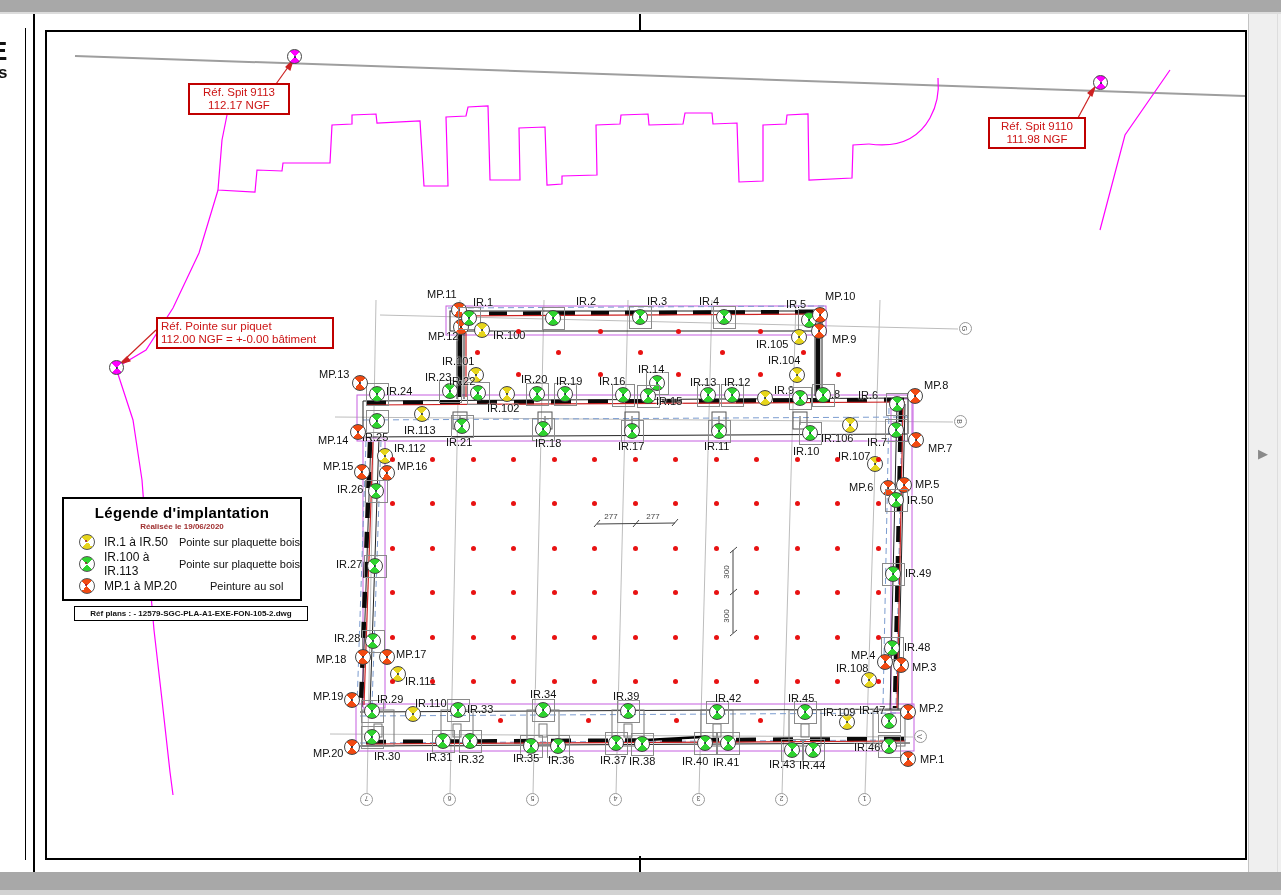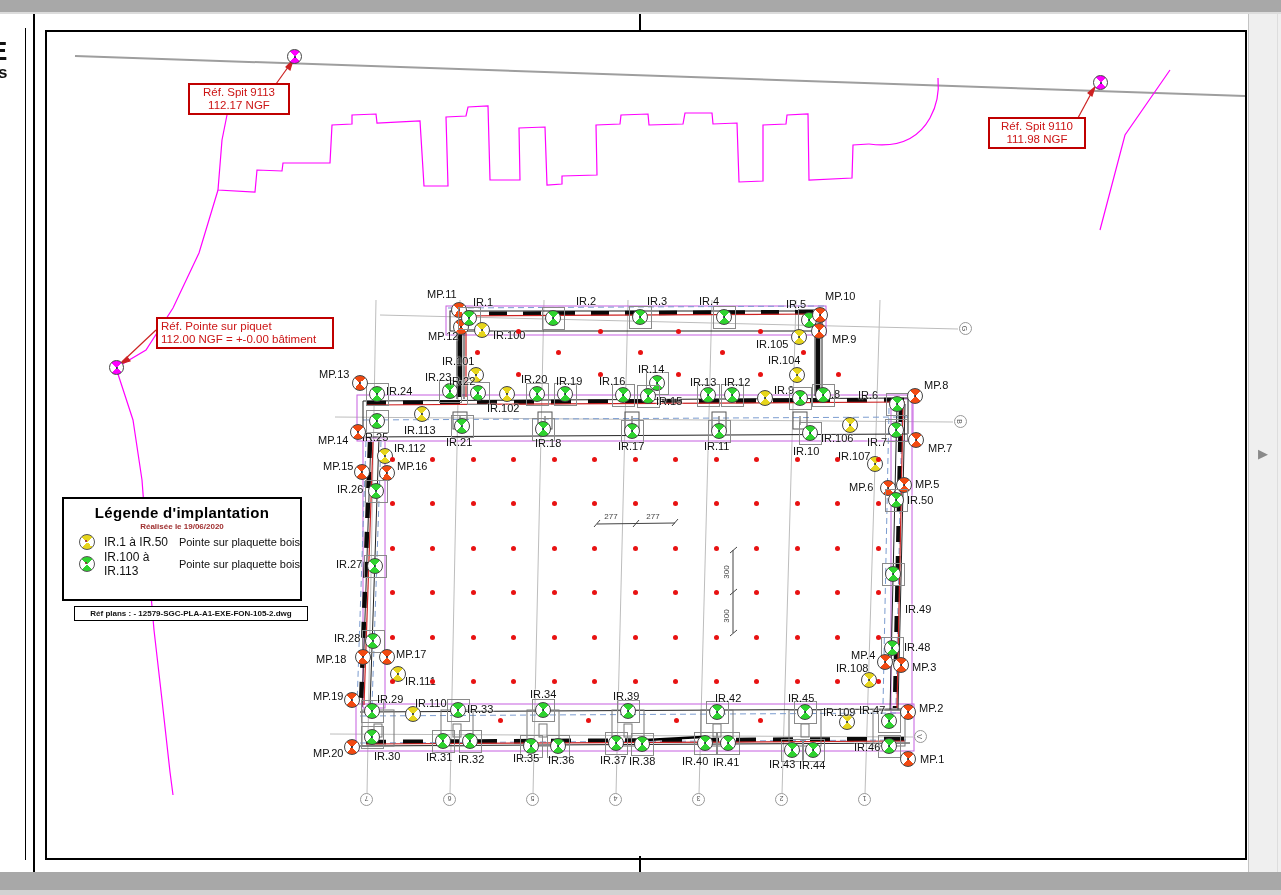--- a/index.html
+++ b/index.html
@@ -291,21 +291,21 @@
     <div class="mlabel" style="left: 867px; top: 437px;">IR.7</div>
     <div class="pmarker y" style="left: 867px; top: 456px; background: conic-gradient(from 45deg, rgb(255, 255, 255) 0deg, rgb(255, 255, 255) 25%, rgb(230, 213, 29) 0deg, rgb(230, 213, 29) 50%, rgb(255, 255, 255) 0deg, rgb(255, 255, 255) 75%, rgb(230, 213, 29) 0deg, rgb(230, 213, 29) 100%);"></div>
     <div class="mlabel" style="left: 838px; top: 451px;">IR.107</div>
     <div class="pmarker mp" style="left: 880px; top: 480px; background: conic-gradient(from 45deg, rgb(255, 255, 255) 0deg, rgb(255, 255, 255) 25%, rgb(241, 74, 18) 0deg, rgb(241, 74, 18) 50%, rgb(255, 255, 255) 0deg, rgb(255, 255, 255) 75%, rgb(241, 74, 18) 0deg, rgb(241, 74, 18) 100%);"></div>
     <div class="mlabel" style="left: 849px; top: 482px;">MP.6</div>
     <div class="pmarker mp" style="left: 896px; top: 477px; background: conic-gradient(from 45deg, rgb(255, 255, 255) 0deg, rgb(255, 255, 255) 25%, rgb(241, 74, 18) 0deg, rgb(241, 74, 18) 50%, rgb(255, 255, 255) 0deg, rgb(255, 255, 255) 75%, rgb(241, 74, 18) 0deg, rgb(241, 74, 18) 100%);"></div>
     <div class="mlabel" style="left: 915px; top: 479px;">MP.5</div>
     <div class="pmarker g" style="left: 888px; top: 492px; background: conic-gradient(from 45deg, rgb(255, 255, 255) 0deg, rgb(255, 255, 255) 25%, rgb(47, 211, 47) 0deg, rgb(47, 211, 47) 50%, rgb(255, 255, 255) 0deg, rgb(255, 255, 255) 75%, rgb(47, 211, 47) 0deg, rgb(47, 211, 47) 100%);"></div>
     <div class="mlabel" style="left: 907px; top: 495px;">IR.50</div>
     <div class="pmarker g" style="left: 885px; top: 566px; background: conic-gradient(from 45deg, rgb(255, 255, 255) 0deg, rgb(255, 255, 255) 25%, rgb(47, 211, 47) 0deg, rgb(47, 211, 47) 50%, rgb(255, 255, 255) 0deg, rgb(255, 255, 255) 75%, rgb(47, 211, 47) 0deg, rgb(47, 211, 47) 100%);"></div>
-    <div class="mlabel" style="left: 905px; top: 568px; margin-top: 36px;">IR.49</div>
+    <div class="mlabel" style="left: 905px; top: 568px;">IR.49</div>
     <div class="pmarker g" style="left: 884px; top: 640px; background: conic-gradient(from 45deg, rgb(255, 255, 255) 0deg, rgb(255, 255, 255) 25%, rgb(47, 211, 47) 0deg, rgb(47, 211, 47) 50%, rgb(255, 255, 255) 0deg, rgb(255, 255, 255) 75%, rgb(47, 211, 47) 0deg, rgb(47, 211, 47) 100%);"></div>
     <div class="mlabel" style="left: 904px; top: 642px;">IR.48</div>
     <div class="pmarker mp" style="left: 877px; top: 654px; background: conic-gradient(from 45deg, rgb(255, 255, 255) 0deg, rgb(255, 255, 255) 25%, rgb(241, 74, 18) 0deg, rgb(241, 74, 18) 50%, rgb(255, 255, 255) 0deg, rgb(255, 255, 255) 75%, rgb(241, 74, 18) 0deg, rgb(241, 74, 18) 100%);"></div>
     <div class="mlabel" style="left: 851px; top: 650px;">MP.4</div>
     <div class="pmarker mp" style="left: 893px; top: 657px; background: conic-gradient(from 45deg, rgb(255, 255, 255) 0deg, rgb(255, 255, 255) 25%, rgb(241, 74, 18) 0deg, rgb(241, 74, 18) 50%, rgb(255, 255, 255) 0deg, rgb(255, 255, 255) 75%, rgb(241, 74, 18) 0deg, rgb(241, 74, 18) 100%);"></div>
     <div class="mlabel" style="left: 912px; top: 662px;">MP.3</div>
     <div class="pmarker y" style="left: 861px; top: 672px; background: conic-gradient(from 45deg, rgb(255, 255, 255) 0deg, rgb(255, 255, 255) 25%, rgb(230, 213, 29) 0deg, rgb(230, 213, 29) 50%, rgb(255, 255, 255) 0deg, rgb(255, 255, 255) 75%, rgb(230, 213, 29) 0deg, rgb(230, 213, 29) 100%);"></div>
     <div class="mlabel" style="left: 836px; top: 663px;">IR.108</div>
     <div class="pmarker mp" style="left: 352px; top: 375px; background: conic-gradient(from 45deg, rgb(255, 255, 255) 0deg, rgb(255, 255, 255) 25%, rgb(241, 74, 18) 0deg, rgb(241, 74, 18) 50%, rgb(255, 255, 255) 0deg, rgb(255, 255, 255) 75%, rgb(241, 74, 18) 0deg, rgb(241, 74, 18) 100%);"></div>
     <div class="mlabel" style="left: 319px; top: 369px;">MP.13</div>
@@ -506,14 +506,19 @@
   <div class="legend-row">
     <span class="lmark" style="background: conic-gradient(from 45deg, rgb(255, 255, 255) 0deg, rgb(255, 255, 255) 25%, rgb(230, 213, 29) 0deg, rgb(230, 213, 29) 50%, rgb(255, 255, 255) 0deg, rgb(255, 255, 255) 75%, rgb(230, 213, 29) 0deg, rgb(230, 213, 29) 100%);"></span>
     <span class="lrange">IR.1 à IR.50</span>
     <span class="ldesc">Pointe sur plaquette bois</span>
   </div>
   <div class="legend-row">
     <span class="lmark" style="background: conic-gradient(from 45deg, rgb(255, 255, 255) 0deg, rgb(255, 255, 255) 25%, rgb(47, 211, 47) 0deg, rgb(47, 211, 47) 50%, rgb(255, 255, 255) 0deg, rgb(255, 255, 255) 75%, rgb(47, 211, 47) 0deg, rgb(47, 211, 47) 100%);"></span>
     <span class="lrange">IR.100 à IR.113</span>
     <span class="ldesc">Pointe sur plaquette bois</span>
   </div>
+  <div class="legend-row">
+    <span class="lmark" style="background: conic-gradient(from 45deg, rgb(255, 255, 255) 0deg, rgb(255, 255, 255) 25%, rgb(241, 74, 18) 0deg, rgb(241, 74, 18) 50%, rgb(255, 255, 255) 0deg, rgb(255, 255, 255) 75%, rgb(241, 74, 18) 0deg, rgb(241, 74, 18) 100%);"></span>
+    <span class="lrange">MP.1 à MP.20</span>
+    <span class="ldesc">Peinture au sol</span>
+  </div>
 </div>
 <div id="refplan">Réf plans : - 12579-SGC-PLA-A1-EXE-FON-105-2.dwg</div>
 
 </body></html>

